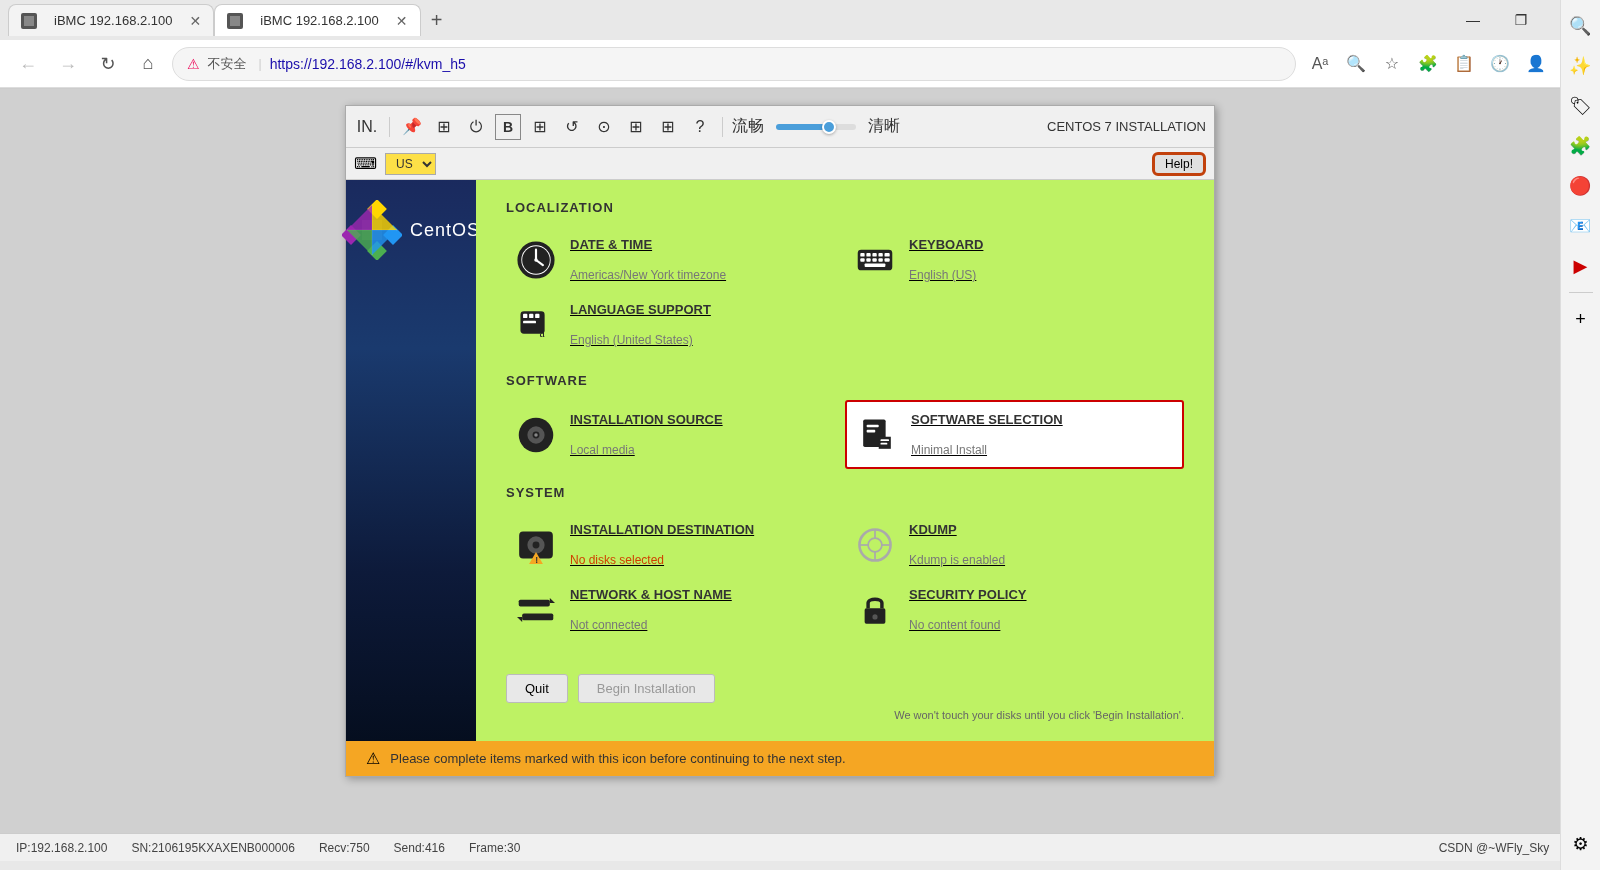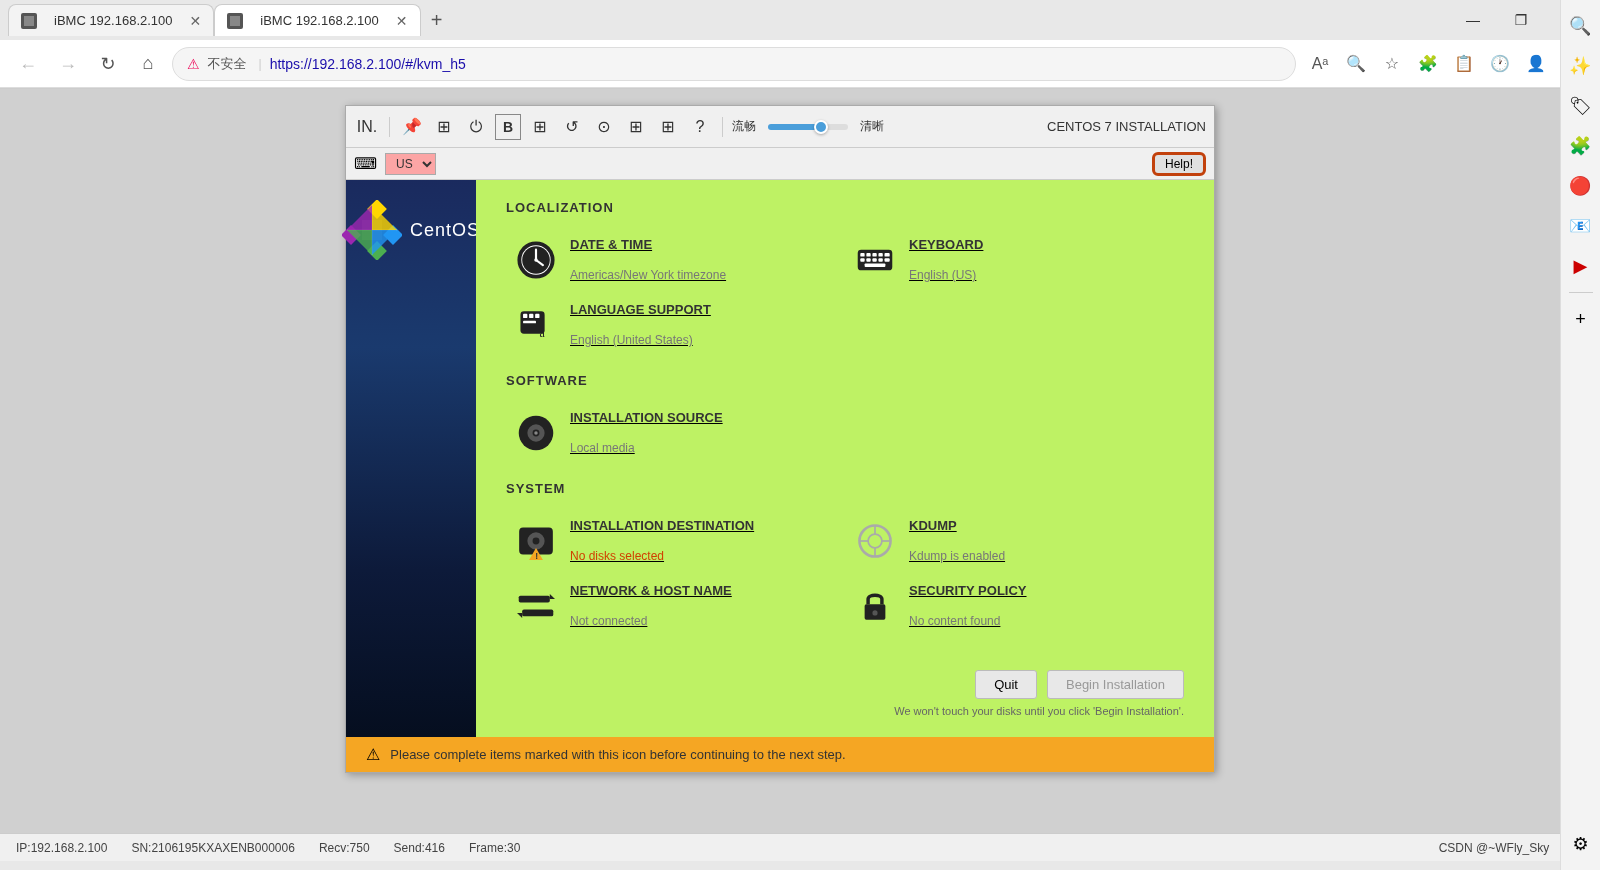--- a/index.html
+++ b/index.html
@@ -25,28 +25,28 @@
     
     .right-sidebar { position: absolute; right: 0; top: 0; width: 40px; height: 870px; background: #f3f3f3; border-left: 1px solid #ddd; display: flex; flex-direction: column; align-items: center; padding: 8px 0; gap: 4px; }
     .sidebar-icon { width: 36px; height: 36px; display: flex; align-items: center; justify-content: center; cursor: pointer; border-radius: 4px; font-size: 18px; }
     .sidebar-divider { width: 24px; height: 1px; background: #ccc; margin: 4px 0; }
     .kvm-window { width: 870px; background: #f0f0f0; border: 1px solid #aaa; box-shadow: 2px 2px 8px rgba(0,0,0,0.3); display: flex; flex-direction: column; }
 
     
     .kvm-toolbar { display: flex; align-items: center; background: #f0f0f0; border-bottom: 1px solid #ccc; padding: 4px 8px; gap: 6px; height: 42px; }
     .kvm-tool-btn { width: 26px; height: 26px; display: flex; align-items: center; justify-content: center; cursor: pointer; font-size: 16px; color: #333; }
     .kvm-separator { width: 1px; height: 20px; background: #ccc; margin: 0 3px; }
-    .quality-label { font-size: 12px; color: #333; }
+    .quality-label { font-size: 16px; color: #333; }
     .quality-slider { width: 80px; height: 6px; background: linear-gradient(to right, #4a9eda 60%, #ddd 60%); border-radius: 3px; position: relative; }
     .quality-thumb { width: 14px; height: 14px; background: #4a9eda; border-radius: 50%; position: absolute; top: -4px; left: 58%; border: 2px solid #fff; box-shadow: 0 1px 3px rgba(0,0,0,0.3); }
     .title-text { margin-left: auto; font-size: 13px; color: #333; font-weight: 500; }
 
     
     .kvm-toolbar2 { display: flex; align-items: center; background: #f0f0f0; border-bottom: 1px solid #ccc; padding: 4px 8px; gap: 8px; height: 32px; }
-    .lang-dropdown { background: #fca5a5; border: 1px solid #aaa; padding: 2px 6px; font-size: 12px; color: #333; cursor: pointer; }
+    .lang-dropdown { background: #fde047; border: 1px solid #aaa; padding: 2px 6px; font-size: 12px; color: #333; cursor: pointer; }
     .help-btn { background: #e0e0e0; border: 3px solid #c2410c; padding: 2px 10px; font-size: 12px; cursor: pointer; border-radius: 6px; margin-left: auto; }
 
     
     .installer { display: flex; flex: 1; }
     .centos-sidebar { width: 130px; background: linear-gradient(to bottom, #1a2a5e 0%, #1a3a6e 30%, #0d1a3a 70%, #050e1f 100%); display: flex; flex-direction: column; align-items: center; padding: 20px 0; }
     .centos-logo { display: flex; flex-direction: row; align-items: center; gap: 8px; }
     .centos-logo-icon { width: 60px; height: 60px; }
     .centos-text { color: #fff; font-size: 18px; font-weight: 300; letter-spacing: 1px; }
 
     .installer-main { flex: 1; background: #bef264; padding: 20px 30px; overflow-y: auto; }
@@ -58,21 +58,21 @@
     .install-item { display: flex; align-items: center; padding: 10px 8px; cursor: pointer; gap: 12px; border-radius: 3px; }
     .install-item.highlighted { border: 2px solid #c00; background: #fff; }
     .item-icon { width: 44px; height: 44px; display: flex; align-items: center; justify-content: center; flex-shrink: 0; }
     .item-icon svg { width: 38px; height: 38px; }
     .item-text { display: flex; flex-direction: column; gap: 16px; text-decoration: underline; }
     .item-title { font-size: 13px; font-weight: 600; color: #333; }
     .item-subtitle { font-size: 12px; color: #777; }
     .item-subtitle.warning { color: #d04000; }
 
     .installer-footer { margin-top: auto; padding-top: 16px; }
-    .footer-buttons { display: flex; justify-content: flex-end; gap: 10px; margin-bottom: 6px; }
+    .footer-buttons { display: flex; gap: 10px; margin-bottom: 6px; }
     .footer-btn { padding: 6px 18px; font-size: 13px; border: 1px solid #bbb; background: #e8e8e8; cursor: pointer; border-radius: 3px; }
     .footer-btn.primary { background: #e8e8e8; color: #999; cursor: not-allowed; }
     .footer-note { font-size: 11px; color: #666; text-align: right; }
 
     .warning-bar { background: #f5a623; padding: 8px 20px; display: flex; align-items: center; gap: 10px; }
     .warning-bar-icon { font-size: 16px; }
     .warning-bar-text { font-size: 13px; color: #333; }
 
     
     .status-bar { height: 28px; background: #f0f0f0; border-top: 1px solid #ccc; display: flex; align-items: center; padding: 0 16px; gap: 24px; font-size: 12px; color: #444; }
@@ -274,20 +274,36 @@
                   <circle cx="22" cy="22" r="4" fill="#222"></circle>
                   <circle cx="22" cy="22" r="2" fill="#888"></circle>
                 </svg>
               </div>
               <div class="item-text">
                 <span class="item-title">INSTALLATION SOURCE</span>
                 <span class="item-subtitle">Local media</span>
               </div>
             </div>
 
+            <div class="install-item highlighted">
+              <div class="item-icon">
+                <svg viewBox="0 0 44 44" fill="none">
+                  <rect x="6" y="4" width="26" height="32" rx="2" fill="#222"></rect>
+                  <rect x="10" y="10" width="14" height="3" rx="1" fill="#fff"></rect>
+                  <rect x="10" y="16" width="10" height="3" rx="1" fill="#fff"></rect>
+                  <polygon points="24,24 38,24 38,38 24,38" fill="#222"></polygon>
+                  <rect x="26" y="27" width="10" height="2" rx="1" fill="#fff"></rect>
+                  <rect x="26" y="31" width="8" height="2" rx="1" fill="#fff"></rect>
+                </svg>
+              </div>
+              <div class="item-text">
+                <span class="item-title">SOFTWARE SELECTION</span>
+                <span class="item-subtitle">Minimal Install</span>
+              </div>
+            </div>
           </div>
 
           <div class="section-title">SYSTEM</div>
           <div class="items-grid">
 
             <div class="install-item">
               <div class="item-icon">
                 <svg viewBox="0 0 44 44" fill="none">
                   <rect x="4" y="8" width="36" height="28" rx="3" stroke="#222" stroke-width="3" fill="#fff"></rect>
                   <rect x="4" y="8" width="36" height="28" rx="3" fill="#222"></rect>

